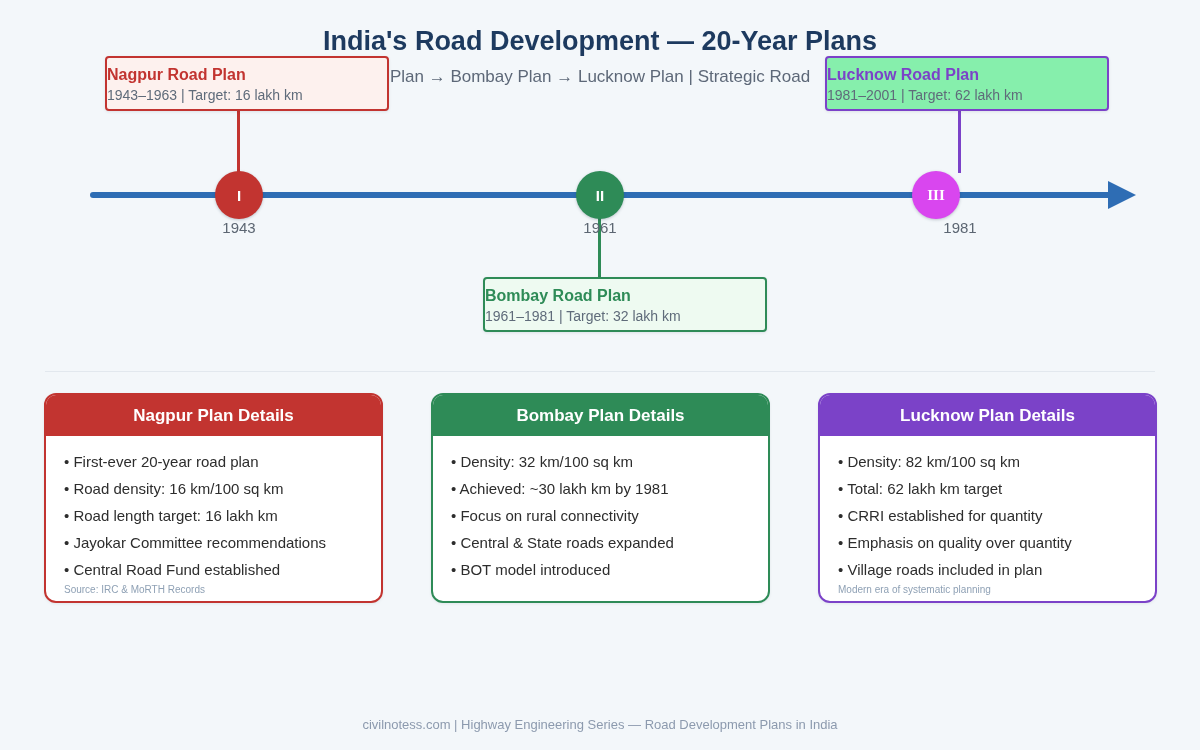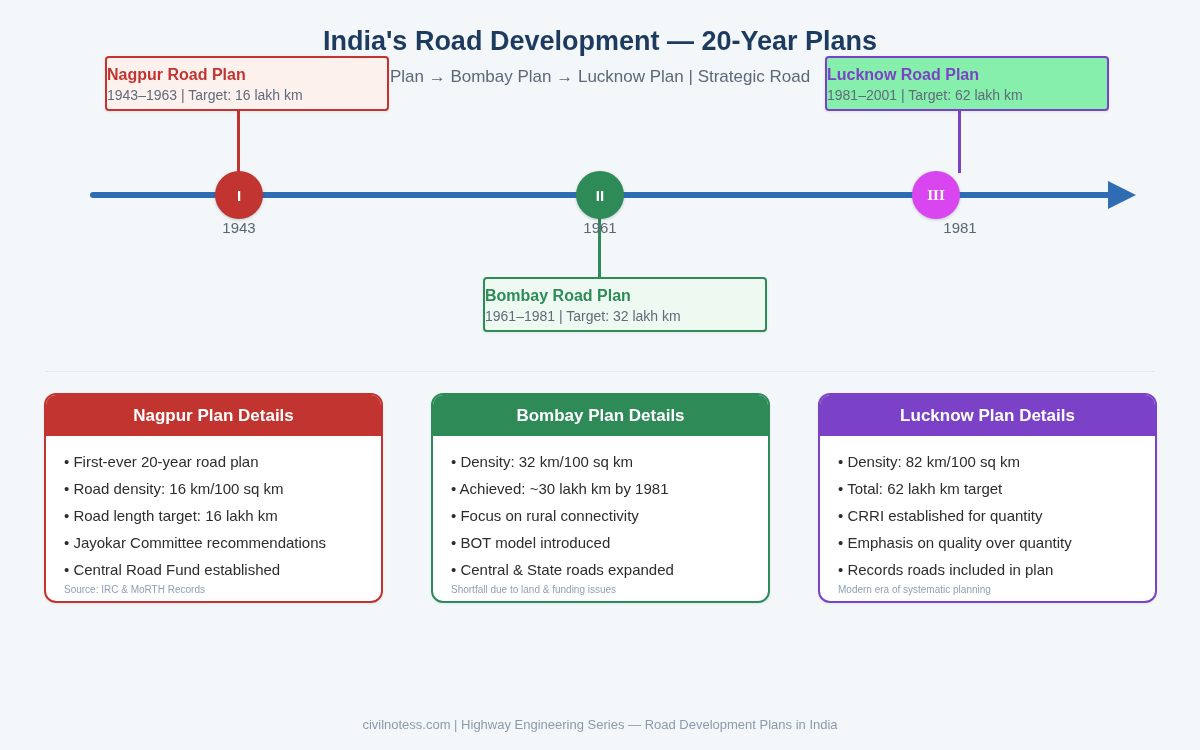--- a/index.html
+++ b/index.html
@@ -159,36 +159,35 @@
     </div>
   </div>
 
   <div class="card card-2">
     <div class="card-header">Bombay Plan Details</div>
     <div class="card-body">
       <ul>
         <li>Density: 32 km/100 sq km</li>
         <li>Achieved: ~30 lakh km by 1981</li>
         <li>Focus on rural connectivity</li>
+        <li>Central &amp; State roads expanded</li>
         <li>BOT model introduced</li>
-        <li>Central &amp; State roads expanded</li>
       </ul>
-      <div class="card-note">Shortfall due to land &amp; funding issues</div>
     </div>
   </div>
 
   <div class="card card-3">
     <div class="card-header">Lucknow Plan Details</div>
     <div class="card-body">
       <ul>
         <li>Density: 82 km/100 sq km</li>
         <li>Total: 62 lakh km target</li>
         <li>CRRI established for quantity</li>
         <li>Emphasis on quality over quantity</li>
-        <li>Records roads included in plan</li>
+        <li>Village roads included in plan</li>
       </ul>
       <div class="card-note">Modern era of systematic planning</div>
     </div>
   </div>
 
   <div class="footer">civilnotess.com | Highway Engineering Series — Road Development Plans in India</div>
 
 </div>
 
 </body></html>

